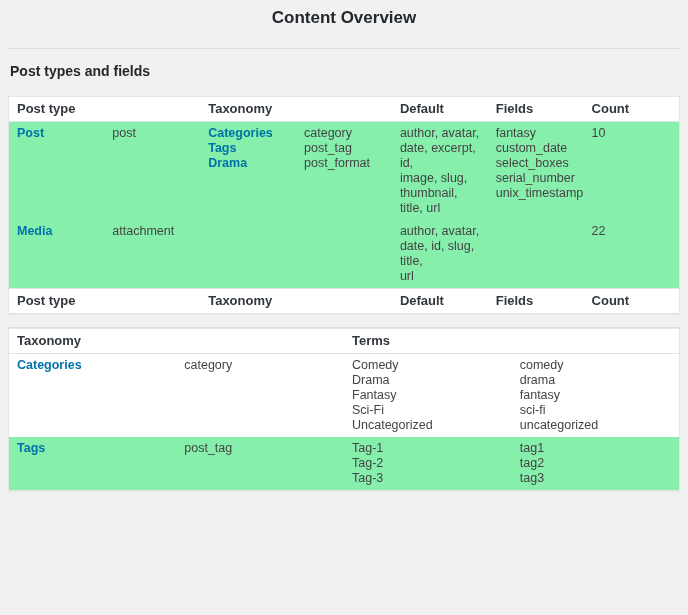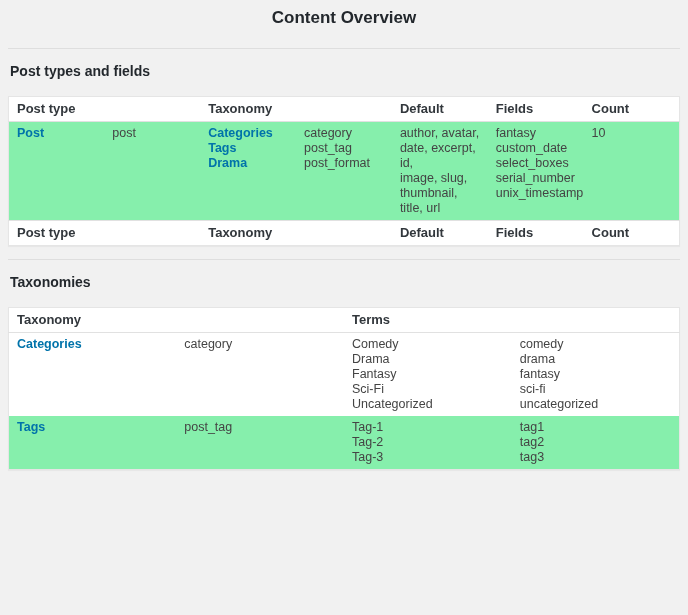--- a/index.html
+++ b/index.html
@@ -121,35 +121,47 @@
 date, excerpt, id,
 image, slug,
 thumbnail, title, url</td>
         <td class="pre">fantasy
 custom_date
 select_boxes
 serial_number
 unix_timestamp</td>
         <td>10</td>
       </tr>
+      <tr class="alt">
+        <td>
+          <a class="row-link">Media</a>
+        </td>
+        <td>attachment</td>
+        <td></td>
+        <td></td>
+        <td class="pre">author, avatar,
+date, id, slug, title,
+url</td>
+        <td></td>
+        <td>22</td>
+      </tr>
     </tbody>
     <tfoot>
       <tr>
         <th colspan="2">Post type</th>
         <th colspan="2">Taxonomy</th>
         <th>Default</th>
         <th>Fields</th>
         <th>Count</th>
       </tr>
     </tfoot>
   </table>
 
   <hr class="section-rule" style="margin-top:13px;">
 
-  <h2 class="section-heading">Taxonomies</h2>
 
   <table class="overview">
     <colgroup>
       <col style="width:25%">
         <col style="width:25%">
         <col style="width:25%">
         <col style="width:25%">
     </colgroup>
     <thead>
       <tr>

